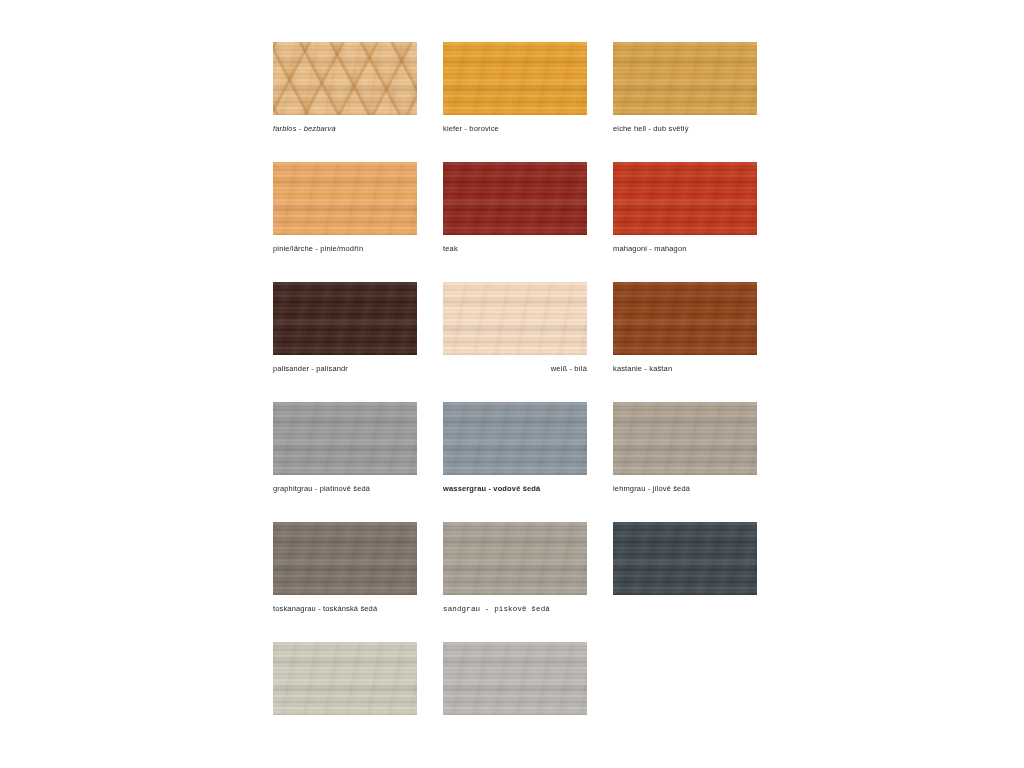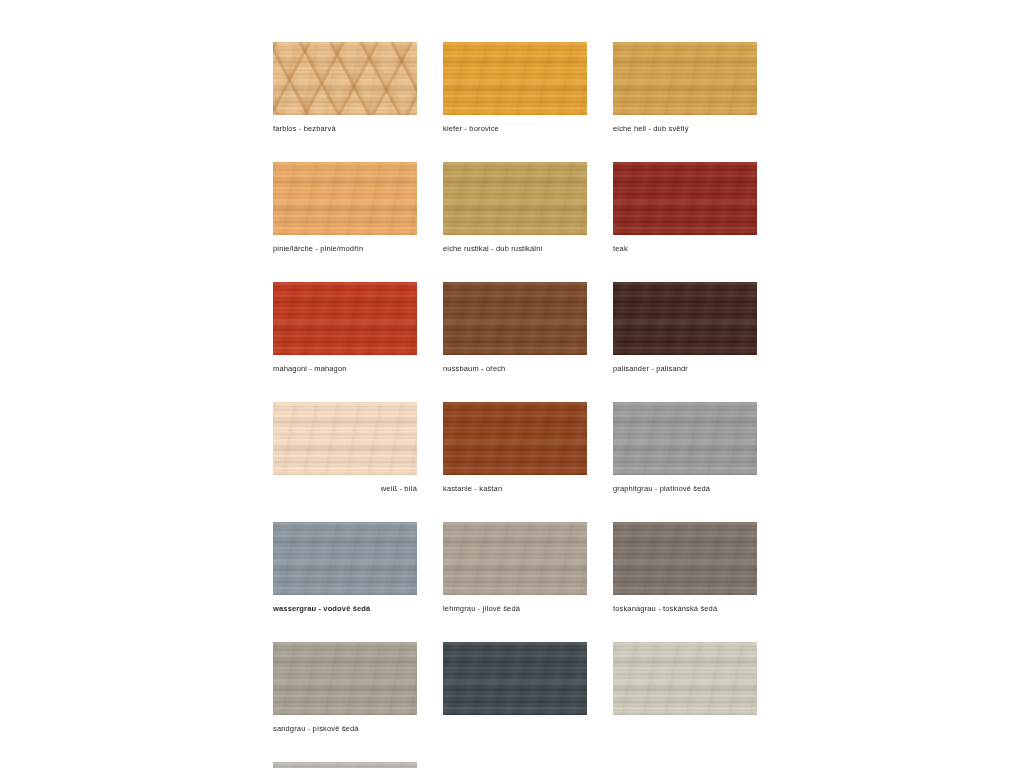--- a/index.html
+++ b/index.html
@@ -130,21 +130,21 @@
 
 <div id="chart">
   <div class="grid">
       <div class="cell">
         <div class="swatch figured" style="background-color: rgb(239, 193, 137);">
           <div class="grain-bands"></div>
           <div class="grain-streaks"></div>
           <div class="grain-lines"></div>
           <div class="grain-figure"></div>
         </div>
-        <div class="label" style="color: rgb(35, 31, 32);">farblos - bezbarvá</div>
+        <div class="label" style="color: rgb(35, 31, 32); font-style: italic;">farblos - bezbarvá</div>
       </div>
       <div class="cell">
         <div class="swatch" style="background-color: rgb(235, 162, 43);">
           <div class="grain-bands"></div>
           <div class="grain-streaks"></div>
           <div class="grain-lines"></div>
         </div>
         <div class="label" style="color: rgb(35, 31, 32);">kiefer - borovice</div>
       </div>
       <div class="cell">
@@ -157,52 +157,36 @@
       </div>
       <div class="cell">
         <div class="swatch" style="background-color: rgb(240, 170, 98);">
           <div class="grain-bands"></div>
           <div class="grain-streaks"></div>
           <div class="grain-lines"></div>
         </div>
         <div class="label" style="color: rgb(35, 31, 32);">pinie/lärche - pinie/modřín</div>
       </div>
       <div class="cell">
-        <div class="swatch" style="background-color: rgb(195, 160, 85);">
-          <div class="grain-bands"></div>
-          <div class="grain-streaks"></div>
-          <div class="grain-lines"></div>
-        </div>
-        <div class="label" style="color: rgb(35, 31, 32);">eiche rustikal - dub rustikální</div>
-      </div>
-      <div class="cell">
         <div class="swatch" style="background-color: rgb(142, 34, 24);">
           <div class="grain-bands"></div>
           <div class="grain-streaks"></div>
           <div class="grain-lines"></div>
         </div>
         <div class="label" style="color: rgb(35, 31, 32);">teak</div>
       </div>
       <div class="cell">
         <div class="swatch" style="background-color: rgb(195, 51, 22);">
           <div class="grain-bands"></div>
           <div class="grain-streaks"></div>
           <div class="grain-lines"></div>
         </div>
         <div class="label" style="color: rgb(35, 31, 32);">mahagoni - mahagon</div>
       </div>
       <div class="cell">
-        <div class="swatch" style="background-color: rgb(122, 68, 35);">
-          <div class="grain-bands"></div>
-          <div class="grain-streaks"></div>
-          <div class="grain-lines"></div>
-        </div>
-        <div class="label" style="color: rgb(35, 31, 32);">nussbaum - ořech</div>
-      </div>
-      <div class="cell">
         <div class="swatch" style="background-color: rgb(61, 32, 24);">
           <div class="grain-bands"></div>
           <div class="grain-streaks"></div>
           <div class="grain-lines"></div>
         </div>
         <div class="label" style="color: rgb(35, 31, 32);">palisander - palisandr</div>
       </div>
       <div class="cell">
         <div class="swatch" style="background-color: rgb(251, 223, 196);">
           <div class="grain-bands"></div>
@@ -250,21 +234,21 @@
           <div class="grain-lines"></div>
         </div>
         <div class="label" style="color: rgb(35, 31, 32);">toskanagrau - toskánská šedá</div>
       </div>
       <div class="cell">
         <div class="swatch" style="background-color: rgb(169, 162, 148);">
           <div class="grain-bands"></div>
           <div class="grain-streaks"></div>
           <div class="grain-lines"></div>
         </div>
-        <div class="label" style="color: rgb(35, 31, 32);">sandgrau - pískově šedá</div>
+        <div class="label" style="color: rgb(35, 31, 32); font-family: Liberation Mono, monospace;">sandgrau - pískově šedá</div>
       </div>
       <div class="cell">
         <div class="swatch" style="background-color: rgb(58, 68, 74);">
           <div class="grain-bands"></div>
           <div class="grain-streaks"></div>
           <div class="grain-lines"></div>
         </div>
       </div>
       <div class="cell">
         <div class="swatch" style="background-color: rgb(210, 206, 190);">

